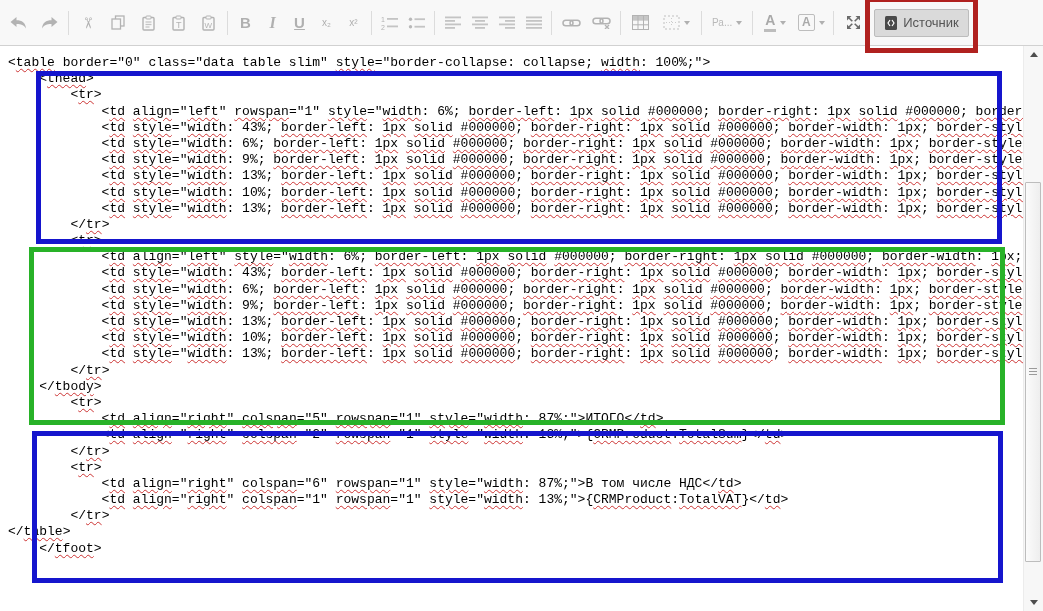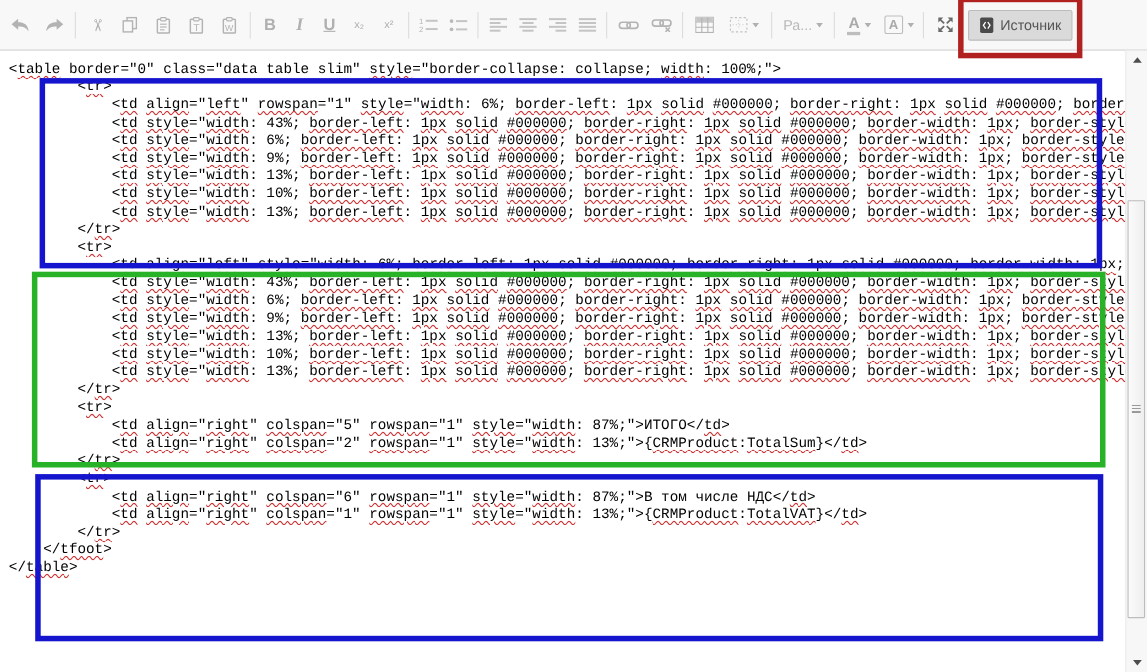--- a/index.html
+++ b/index.html
@@ -13,21 +13,21 @@
   .tb-btn{border:0;background:transparent;width:30px;height:28px;display:flex;align-items:center;
           justify-content:center;padding:0;border-radius:2px;color:#b0b0b0;position:relative;}
   .tb-btn.narrow{width:27px;}
   .glyph{font-size:15px;font-weight:bold;color:#b0b0b0;line-height:1;}
   .glyph.it{font-style:italic;font-family:"Liberation Serif","DejaVu Serif",serif;font-size:16px;}
   .glyph.un{text-decoration:underline;}
   .glyph.sub{font-size:10px;font-weight:normal;}
   .scissors{font-size:15px;color:#b0b0b0;transform:rotate(90deg);display:inline-block;}
   .caret{width:0;height:0;border-left:3.5px solid transparent;border-right:3.5px solid transparent;
          border-top:4px solid #b0b0b0;margin-left:4px;}
-  .combo{display:flex;align-items:center;height:26px;padding:0 6px;color:#b9b9b9;font-size:13px;}
+  .combo{display:flex;align-items:center;height:26px;padding:0 6px;color:#b9b9b9;font-size:10px;}
   .color-a{font-size:14px;font-weight:bold;color:#a9a9a9;border-bottom:3px solid #bdbdbd;line-height:1.1;padding:0 1px;}
   .bg-a{font-size:12px;font-weight:bold;color:#a9a9a9;border:1px solid #bdbdbd;border-radius:2px;
         padding:1px 3px;line-height:1.1;}
   .src-wrap{position:relative;margin-left:6px;}
   .src-btn{display:flex;align-items:center;gap:5px;height:28px;padding:0 9px;background:#dadada;
            border:1px solid #bcbcbc;border-radius:2px;color:#555;font-size:13px;}
   .red-box{position:absolute;left:-9px;right:-9px;top:-12px;height:46px;border:5px solid #b0211f;
            z-index:6;pointer-events:none;}
   
   .code-area{position:absolute;left:0;top:46px;width:1022px;bottom:0;overflow:hidden;
@@ -269,48 +269,50 @@
         </svg>
         <span>Источник</span>
       </button>
       <div class="red-box" style="border-color: rgb(176, 33, 31);"></div>
     </div>
 
   </div>
 
   <div class="code-area">
       <div class="code-line">&lt;<span class="sq">table</span> border="0" class="data table slim" <span class="sq">style</span>="border-collapse: collapse; <span class="sq">width</span>: 100%;"&gt;</div>
+      <div class="code-line">    &lt;<span class="sq">thead</span>&gt;</div>
       <div class="code-line">        &lt;<span class="sq">tr</span>&gt;</div>
       <div class="code-line">            &lt;<span class="sq">td</span> <span class="sq">align</span>="<span class="sq">left</span>" <span class="sq">rowspan</span>="1" <span class="sq">style</span>="<span class="sq">width</span>: 6%; <span class="sq">border-left</span>: <span class="sq">1px</span> <span class="sq">solid</span> <span class="sq">#000000</span>; <span class="sq">border-right</span>: <span class="sq">1px</span> <span class="sq">solid</span> <span class="sq">#000000</span>; <span class="sq">border-width</span>: ; : ;"&gt;</div>
       <div class="code-line">            &lt;<span class="sq">td</span> <span class="sq">style</span>="<span class="sq">width</span>: 43%; <span class="sq">border-left</span>: <span class="sq">1px</span> <span class="sq">solid</span> <span class="sq">#000000</span>; <span class="sq">border-right</span>: <span class="sq">1px</span> <span class="sq">solid</span> <span class="sq">#000000</span>; <span class="sq">border-width</span>: <span class="sq">1px</span>; <span class="sq">border-style</span>: ;"&gt;</div>
       <div class="code-line">            &lt;<span class="sq">td</span> <span class="sq">style</span>="<span class="sq">width</span>: 6%; <span class="sq">border-left</span>: <span class="sq">1px</span> <span class="sq">solid</span> <span class="sq">#000000</span>; <span class="sq">border-right</span>: <span class="sq">1px</span> <span class="sq">solid</span> <span class="sq">#000000</span>; <span class="sq">border-width</span>: <span class="sq">1px</span>; <span class="sq">border-style</span>: ;"&gt;</div>
       <div class="code-line">            &lt;<span class="sq">td</span> <span class="sq">style</span>="<span class="sq">width</span>: 9%; <span class="sq">border-left</span>: <span class="sq">1px</span> <span class="sq">solid</span> <span class="sq">#000000</span>; <span class="sq">border-right</span>: <span class="sq">1px</span> <span class="sq">solid</span> <span class="sq">#000000</span>; <span class="sq">border-width</span>: <span class="sq">1px</span>; <span class="sq">border-style</span>: ;"&gt;</div>
       <div class="code-line">            &lt;<span class="sq">td</span> <span class="sq">style</span>="<span class="sq">width</span>: 13%; <span class="sq">border-left</span>: <span class="sq">1px</span> <span class="sq">solid</span> <span class="sq">#000000</span>; <span class="sq">border-right</span>: <span class="sq">1px</span> <span class="sq">solid</span> <span class="sq">#000000</span>; <span class="sq">border-width</span>: <span class="sq">1px</span>; <span class="sq">border-style</span>: ;"&gt;</div>
       <div class="code-line">            &lt;<span class="sq">td</span> <span class="sq">style</span>="<span class="sq">width</span>: 10%; <span class="sq">border-left</span>: <span class="sq">1px</span> <span class="sq">solid</span> <span class="sq">#000000</span>; <span class="sq">border-right</span>: <span class="sq">1px</span> <span class="sq">solid</span> <span class="sq">#000000</span>; <span class="sq">border-width</span>: <span class="sq">1px</span>; <span class="sq">border-style</span>: ;"&gt;</div>
       <div class="code-line">            &lt;<span class="sq">td</span> <span class="sq">style</span>="<span class="sq">width</span>: 13%; <span class="sq">border-left</span>: <span class="sq">1px</span> <span class="sq">solid</span> <span class="sq">#000000</span>; <span class="sq">border-right</span>: <span class="sq">1px</span> <span class="sq">solid</span> <span class="sq">#000000</span>; <span class="sq">border-width</span>: <span class="sq">1px</span>; <span class="sq">border-style</span>: ;"&gt;</div>
       <div class="code-line">        &lt;/<span class="sq">tr</span>&gt;</div>
       <div class="code-line">        &lt;<span class="sq">tr</span>&gt;</div>
       <div class="code-line">            &lt;<span class="sq">td</span> <span class="sq">align</span>="<span class="sq">left</span>" <span class="sq">style</span>="<span class="sq">width</span>: 6%; <span class="sq">border-left</span>: <span class="sq">1px</span> <span class="sq">solid</span> <span class="sq">#000000</span>; <span class="sq">border-right</span>: <span class="sq">1px</span> <span class="sq">solid</span> <span class="sq">#000000</span>; <span class="sq">border-width</span>: <span class="sq">1px</span>; : ;"&gt;</div>
       <div class="code-line">            &lt;<span class="sq">td</span> <span class="sq">style</span>="<span class="sq">width</span>: 43%; <span class="sq">border-left</span>: <span class="sq">1px</span> <span class="sq">solid</span> <span class="sq">#000000</span>; <span class="sq">border-right</span>: <span class="sq">1px</span> <span class="sq">solid</span> <span class="sq">#000000</span>; <span class="sq">border-width</span>: <span class="sq">1px</span>; <span class="sq">border-style</span>: ;"&gt;</div>
       <div class="code-line">            &lt;<span class="sq">td</span> <span class="sq">style</span>="<span class="sq">width</span>: 6%; <span class="sq">border-left</span>: <span class="sq">1px</span> <span class="sq">solid</span> <span class="sq">#000000</span>; <span class="sq">border-right</span>: <span class="sq">1px</span> <span class="sq">solid</span> <span class="sq">#000000</span>; <span class="sq">border-width</span>: <span class="sq">1px</span>; <span class="sq">border-style</span>: ;"&gt;</div>
       <div class="code-line">            &lt;<span class="sq">td</span> <span class="sq">style</span>="<span class="sq">width</span>: 9%; <span class="sq">border-left</span>: <span class="sq">1px</span> <span class="sq">solid</span> <span class="sq">#000000</span>; <span class="sq">border-right</span>: <span class="sq">1px</span> <span class="sq">solid</span> <span class="sq">#000000</span>; <span class="sq">border-width</span>: <span class="sq">1px</span>; <span class="sq">border-style</span>: ;"&gt;</div>
       <div class="code-line">            &lt;<span class="sq">td</span> <span class="sq">style</span>="<span class="sq">width</span>: 13%; <span class="sq">border-left</span>: <span class="sq">1px</span> <span class="sq">solid</span> <span class="sq">#000000</span>; <span class="sq">border-right</span>: <span class="sq">1px</span> <span class="sq">solid</span> <span class="sq">#000000</span>; <span class="sq">border-width</span>: <span class="sq">1px</span>; <span class="sq">border-style</span>: ;"&gt;</div>
       <div class="code-line">            &lt;<span class="sq">td</span> <span class="sq">style</span>="<span class="sq">width</span>: 10%; <span class="sq">border-left</span>: <span class="sq">1px</span> <span class="sq">solid</span> <span class="sq">#000000</span>; <span class="sq">border-right</span>: <span class="sq">1px</span> <span class="sq">solid</span> <span class="sq">#000000</span>; <span class="sq">border-width</span>: <span class="sq">1px</span>; <span class="sq">border-style</span>: ;"&gt;</div>
       <div class="code-line">            &lt;<span class="sq">td</span> <span class="sq">style</span>="<span class="sq">width</span>: 13%; <span class="sq">border-left</span>: <span class="sq">1px</span> <span class="sq">solid</span> <span class="sq">#000000</span>; <span class="sq">border-right</span>: <span class="sq">1px</span> <span class="sq">solid</span> <span class="sq">#000000</span>; <span class="sq">border-width</span>: <span class="sq">1px</span>; <span class="sq">border-style</span>: ;"&gt;</div>
       <div class="code-line">        &lt;/<span class="sq">tr</span>&gt;</div>
+      <div class="code-line">    &lt;/<span class="sq">tbody</span>&gt;</div>
       <div class="code-line">        &lt;<span class="sq">tr</span>&gt;</div>
       <div class="code-line">            &lt;<span class="sq">td</span> <span class="sq">align</span>="<span class="sq">right</span>" <span class="sq">colspan</span>="5" <span class="sq">rowspan</span>="1" <span class="sq">style</span>="<span class="sq">width</span>: 87%;"&gt;ИТОГО&lt;/<span class="sq">td</span>&gt;</div>
       <div class="code-line">            &lt;<span class="sq">td</span> <span class="sq">align</span>="<span class="sq">right</span>" <span class="sq">colspan</span>="2" <span class="sq">rowspan</span>="1" <span class="sq">style</span>="<span class="sq">width</span>: 13%;"&gt;{<span class="sq">CRMProduct</span>:<span class="sq">TotalSum</span>}&lt;/<span class="sq">td</span>&gt;</div>
       <div class="code-line">        &lt;/<span class="sq">tr</span>&gt;</div>
       <div class="code-line">        &lt;<span class="sq">tr</span>&gt;</div>
       <div class="code-line">            &lt;<span class="sq">td</span> <span class="sq">align</span>="<span class="sq">right</span>" <span class="sq">colspan</span>="6" <span class="sq">rowspan</span>="1" <span class="sq">style</span>="<span class="sq">width</span>: 87%;"&gt;В том числе НДС&lt;/<span class="sq">td</span>&gt;</div>
       <div class="code-line">            &lt;<span class="sq">td</span> <span class="sq">align</span>="<span class="sq">right</span>" <span class="sq">colspan</span>="1" <span class="sq">rowspan</span>="1" <span class="sq">style</span>="<span class="sq">width</span>: 13%;"&gt;{<span class="sq">CRMProduct</span>:<span class="sq">TotalVAT</span>}&lt;/<span class="sq">td</span>&gt;</div>
       <div class="code-line">        &lt;/<span class="sq">tr</span>&gt;</div>
+      <div class="code-line">&lt;/<span class="sq">table</span>&gt;</div>
       <div class="code-line">    &lt;/<span class="sq">tfoot</span>&gt;</div>
-      <div class="code-line">&lt;/<span class="sq">table</span>&gt;</div>
     </div>
 
   <div class="anno-layer">
       <div class="anno-box" style="left: 36px; top: 71px; width: 966px; height: 173px; border-color: rgb(21, 21, 205);"></div>
       <div class="anno-box" style="left: 29px; top: 247px; width: 976px; height: 178px; border-color: rgb(40, 178, 40);"></div>
       <div class="anno-box" style="left: 32px; top: 431px; width: 971px; height: 152px; border-color: rgb(21, 21, 205);"></div>
     </div>
 
   <div class="scrollbar">
     <div class="sb-btn up">

